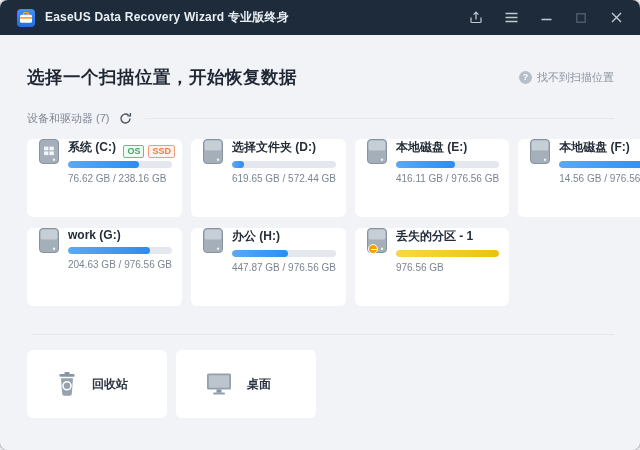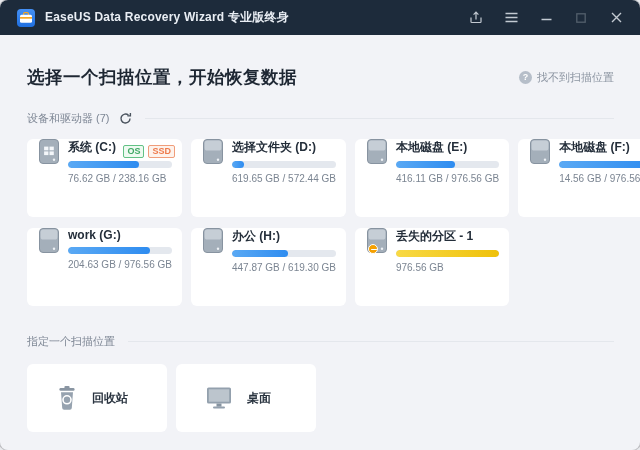--- a/index.html
+++ b/index.html
@@ -269,21 +269,21 @@
           <rect x="10.5" y="12.4" width="4.3" height="3.7"></rect>
         </g>
       </svg>
       
     </span>
     <span class="drive-info">
       <div class="drive-name">办公 (H:)</div>
       <div class="bar">
         <div class="fill" style="width: 54%;"></div>
       </div>
-      <div class="drive-capacity">447.87 GB / 619.30 GB</div>
+      <div class="drive-capacity">447.87 GB / 976.56 GB</div>
     </span>
   </div>
         <div class="card drive-card lost">
     <span class="badges"></span>
     <span class="disk">
       <svg width="20" height="25" viewBox="0 0 20 25">
         <rect x="0.5" y="0.5" width="19" height="24" rx="3.5" fill="#a4afba" stroke="#8793a0"></rect>
         <rect class="disk-top" x="1.6" y="1.6" width="16.8" height="10" rx="2.6" fill="#c6ced6"></rect>
         <circle cx="15" cy="20.8" r="1.2" fill="#edf1f5"></circle>
         <g class="win-logo" fill="#f4f7fa">
@@ -299,21 +299,20 @@
       <div class="drive-name">丢失的分区 - 1</div>
       <div class="bar">
         <div class="fill yellow" style="width: 100%;"></div>
       </div>
       <div class="drive-capacity">976.56 GB</div>
     </span>
   </div>
       </div>
 
     <div class="section-row second">
-      <span class="section-label">指定一个扫描位置</span>
       <span class="divider"></span>
     </div>
 
     <div class="loc-grid">
         <div class="card loc-card">
     <span class="loc-icon">
       
       <svg width="20" height="24" viewBox="0 0 20 24">
         <rect x="7.4" y="0" width="5.2" height="2.6" rx="1.1" fill="#8995a2"></rect>
         <rect x="2.4" y="2.1" width="15.2" height="2.7" rx="1.3" fill="#8995a2"></rect>

